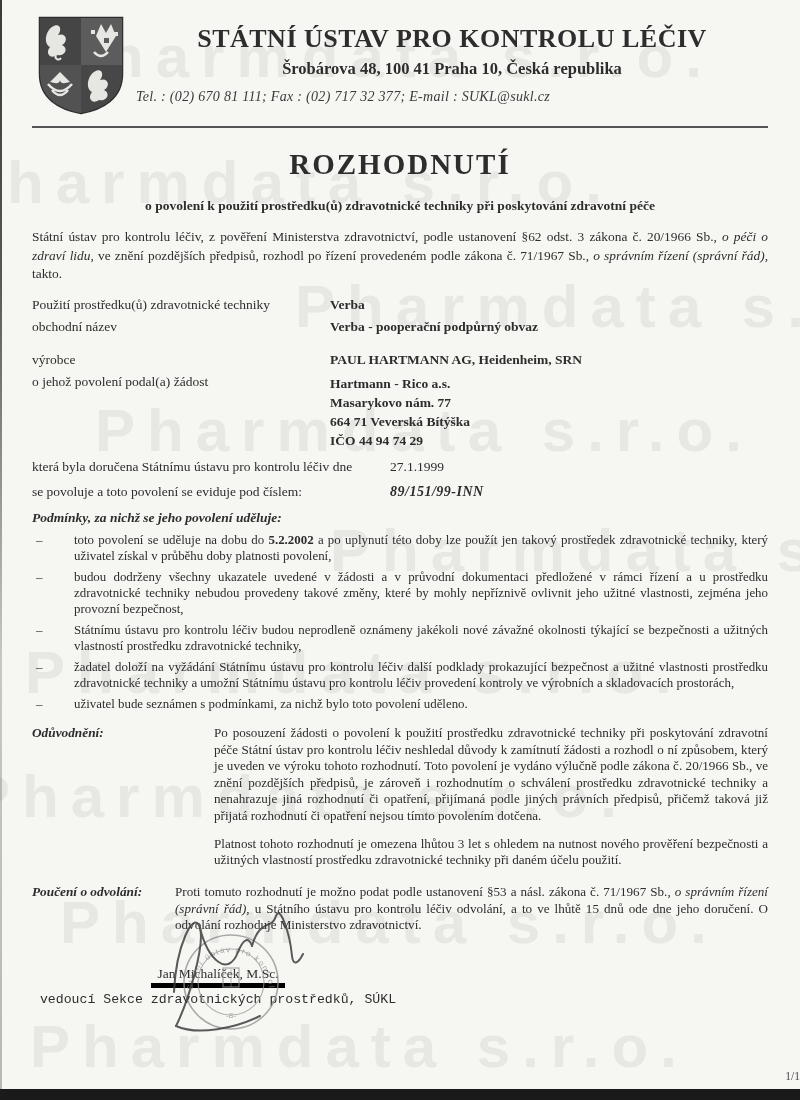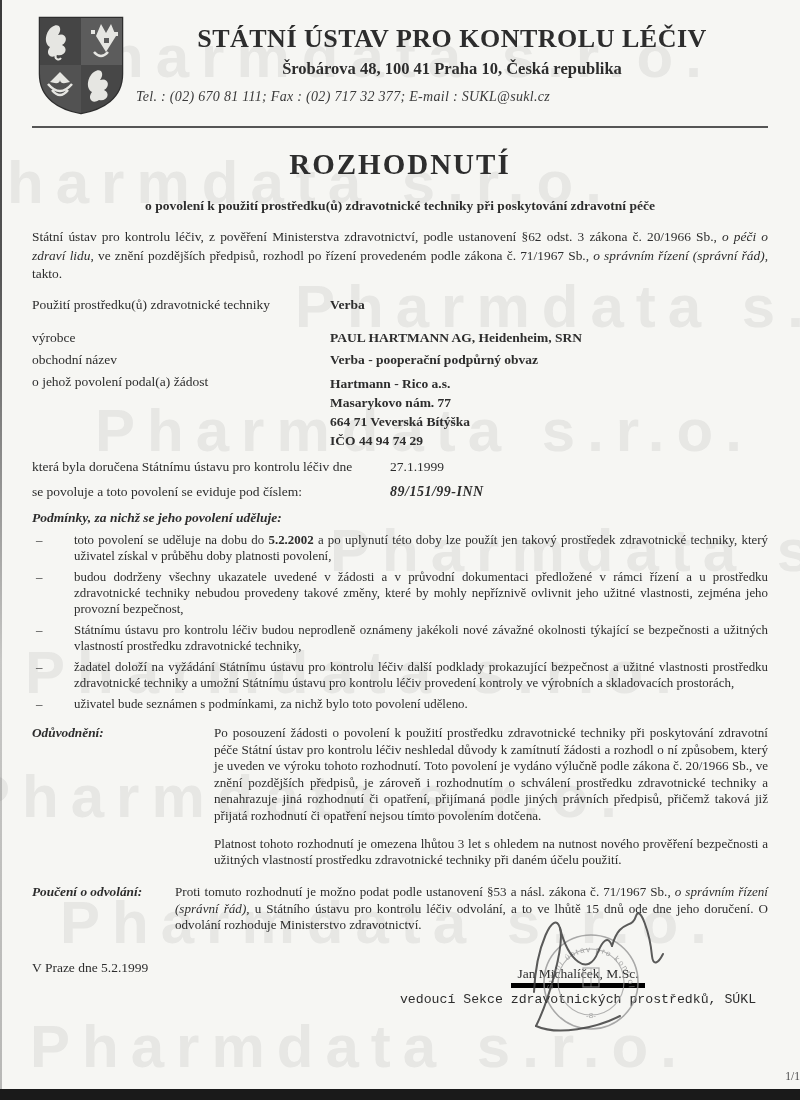--- a/index.html
+++ b/index.html
@@ -132,27 +132,27 @@
 
     <div class="doc-title">ROZHODNUTÍ</div>
     <div class="doc-subtitle">o povolení k použití prostředku(ů) zdravotnické techniky při poskytování zdravotní péče</div>
 
     <p class="intro"><span>Státní ústav pro kontrolu léčiv, z pověření Ministerstva zdravotnictví, podle ustanovení §62 odst. 3 zákona č. 20/1966 Sb., </span><em class="law">o péči o zdraví lidu</em><span>, ve znění pozdějších předpisů, rozhodl po řízení provedeném podle zákona č. 71/1967 Sb., </span><em class="law">o správním řízení (správní řád)</em><span>, takto.</span></p>
 
     <div class="field-row">
       <div>Použití prostředku(ů) zdravotnické techniky</div>
       <div class="val">Verba</div>
     </div>
+    <div class="field-row">
+      <div>obchodní název</div>
+      <div class="val">Verba - pooperační podpůrný obvaz</div>
+    </div>
     <div class="field-row mt-lg">
       <div>výrobce</div>
       <div class="val">PAUL HARTMANN AG, Heidenheim, SRN</div>
-    </div>
-    <div class="field-row">
-      <div>obchodní název</div>
-      <div class="val">Verba - pooperační podpůrný obvaz</div>
     </div>
     <div class="field-row">
       <div>o jehož povolení podal(a) žádost</div>
       <div class="applicant-lines">
         <div>Hartmann - Rico a.s.</div>
         <div>Masarykovo nám. 77</div>
         <div>664 71  Veverská Bítýška</div>
         <div>IČO  44 94 74 29</div>
       </div>
     </div>
@@ -199,21 +199,20 @@
     </div>
 
     <div class="section-grid appeal-grid">
       <div class="sec-label">Poučení o odvolání:</div>
       <div class="sec-body">
         <p><span>Proti tomuto rozhodnutí je možno podat podle ustanovení §53 a násl. zákona č. 71/1967 Sb., </span><em class="law">o správním řízení (správní řád)</em><span>, u  Státního ústavu pro kontrolu léčiv odvolání, a to ve lhůtě 15 dnů ode dne jeho doručení.  O odvolání rozhoduje Ministerstvo zdravotnictví.</span></p>
       </div>
     </div>
 
     <div class="bottom-row">
-      <div class="place-date">V Praze dne  5.2.1999</div>
       <div class="signature">
         <svg class="stamp-svg" viewBox="0 0 178 170">
           <defs>
             <path id="stampArc" d="M 53,96 A 38,38 0 1 1 129,96" fill="none"></path>
           </defs>
 
           <g opacity="0.75">
             <circle cx="91" cy="88" r="47" fill="none" stroke="#8f8f8f" stroke-width="1.6"></circle>
             <circle cx="91" cy="88" r="33" fill="none" stroke="#9a9a9a" stroke-width="1.1"></circle>
             <text font-size="8" fill="#8a8a8a" font-family="Liberation Sans, sans-serif" letter-spacing="1.5">

